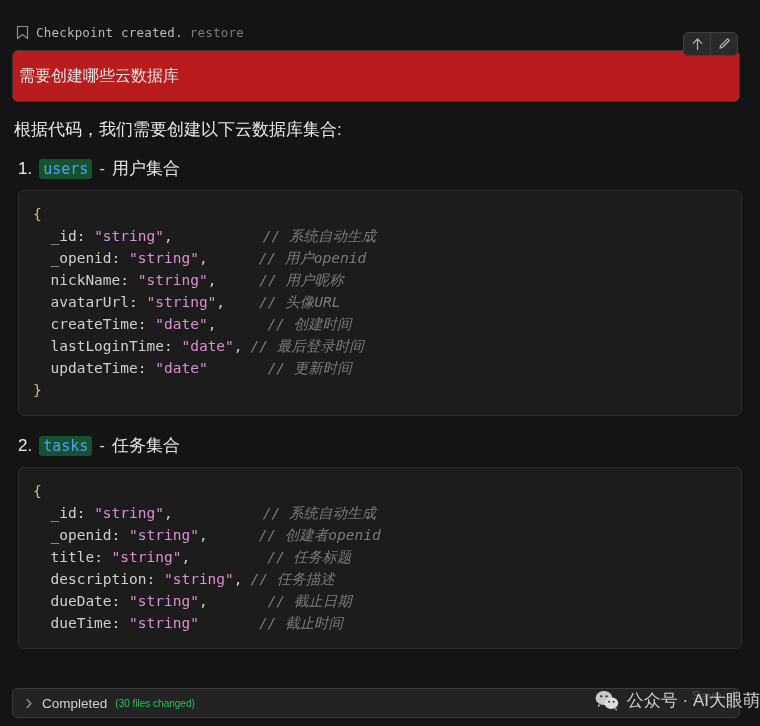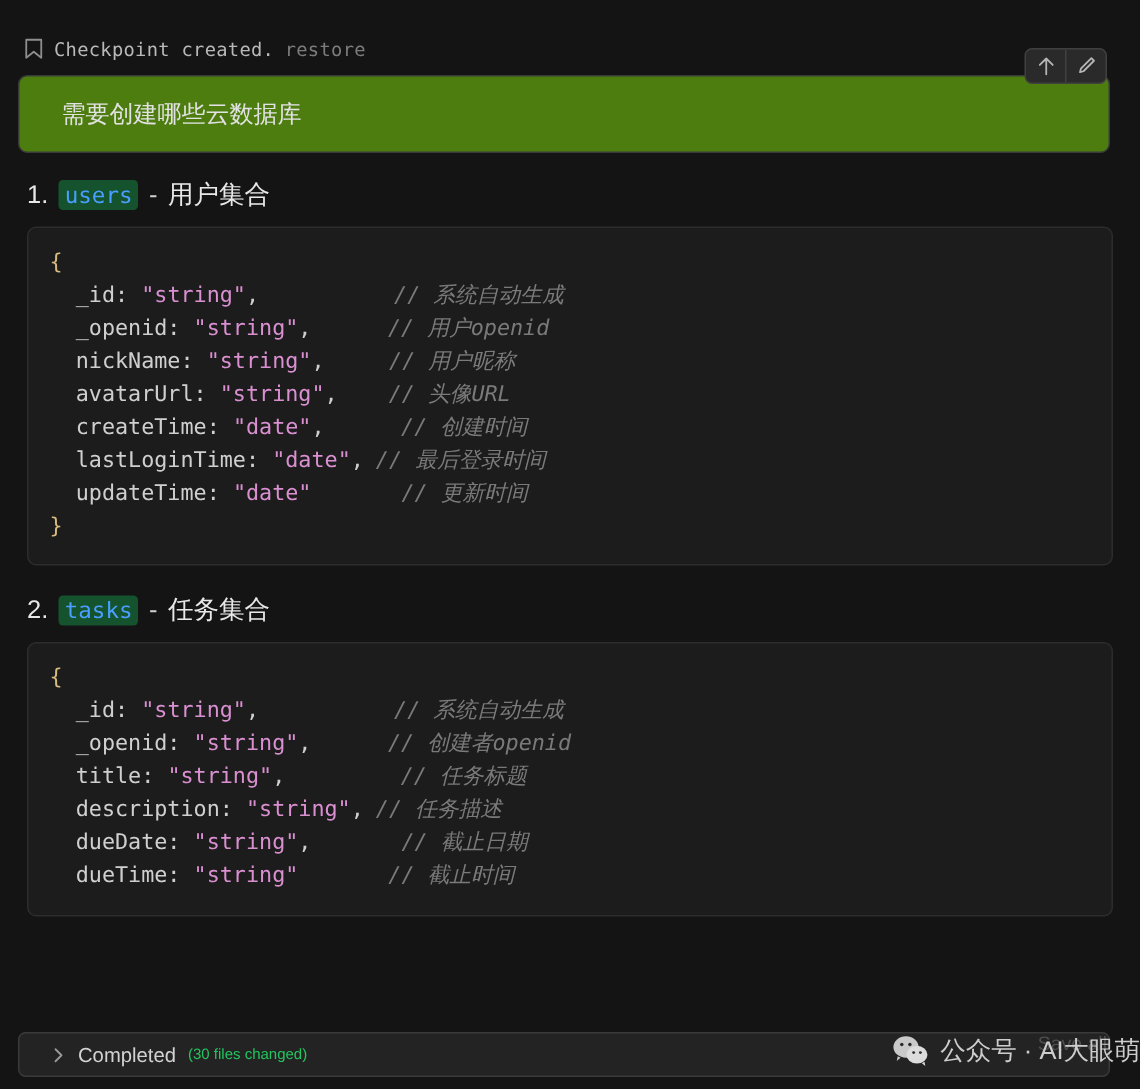--- a/index.html
+++ b/index.html
@@ -33,27 +33,27 @@
     font-family: "DejaVu Sans Mono", monospace;
     font-size: 12.5px;
     color: #7c7c7c;
     letter-spacing: .2px;
     cursor: pointer;
   }
 
   
   .prompt-wrap { padding: 6px 20px 0 12px; position: relative; }
   .prompt-box {
-    background: #4d7c0f;
+    background: #b91c1c;
     border: 1px solid #3a3a3a;
     border-radius: 6px;
     height: 52px;
     display: flex;
     align-items: center;
-    padding: 0 28px;
+    padding: 0 6px;
   }
   .prompt-value { font-size: 16px; color: #e2e2e2; }
   .prompt-actions {
     position: absolute;
     top: -12px;
     right: 22px;
     display: flex;
     background: #2a2a2a;
     border: 1px solid #404040;
     border-radius: 5px;
@@ -121,21 +121,21 @@
     left: 12px;
     right: 20px;
     bottom: 8px;
     height: 30px;
     background: #232323;
     border: 1px solid #3a3a3a;
     border-radius: 5px;
     display: flex;
     align-items: center;
     gap: 8px;
-    padding: 0 22px;
+    padding: 0 12px;
     z-index: 5;
   }
   .chevron-icon { width: 9px; height: 11px; display: block; flex: none; }
   .status-label { font-size: 13.5px; color: #d2d2d2; }
   .status-detail { font-size: 10px; color: #22c55e; }
 
   
   .watermark {
     position: absolute;
     right: 0;
@@ -200,20 +200,21 @@
         <svg width="13" height="14" viewBox="0 0 13 14" fill="none">
           <path d="M9.6 1.8l1.7 1.7-7 7-2.3.6.6-2.3 7-7z" stroke="#b5b5b5" stroke-width="1.2" stroke-linejoin="round"></path>
         </svg>
       </span>
     </div>
   </div>
 </div>
 
 <div class="message">
 
+  <p class="para">根据代码，我们需要创建以下云数据库集合:</p>
 
   <div class="list-item">
     <span class="list-num">1.</span>
     <span class="inline-code">users</span>
     <span class="dash">-</span>
     <span>用户集合</span>
   </div>
 
   <div class="code-block">
     <div class="code-line"><span class="tok-brace">{</span></div>

